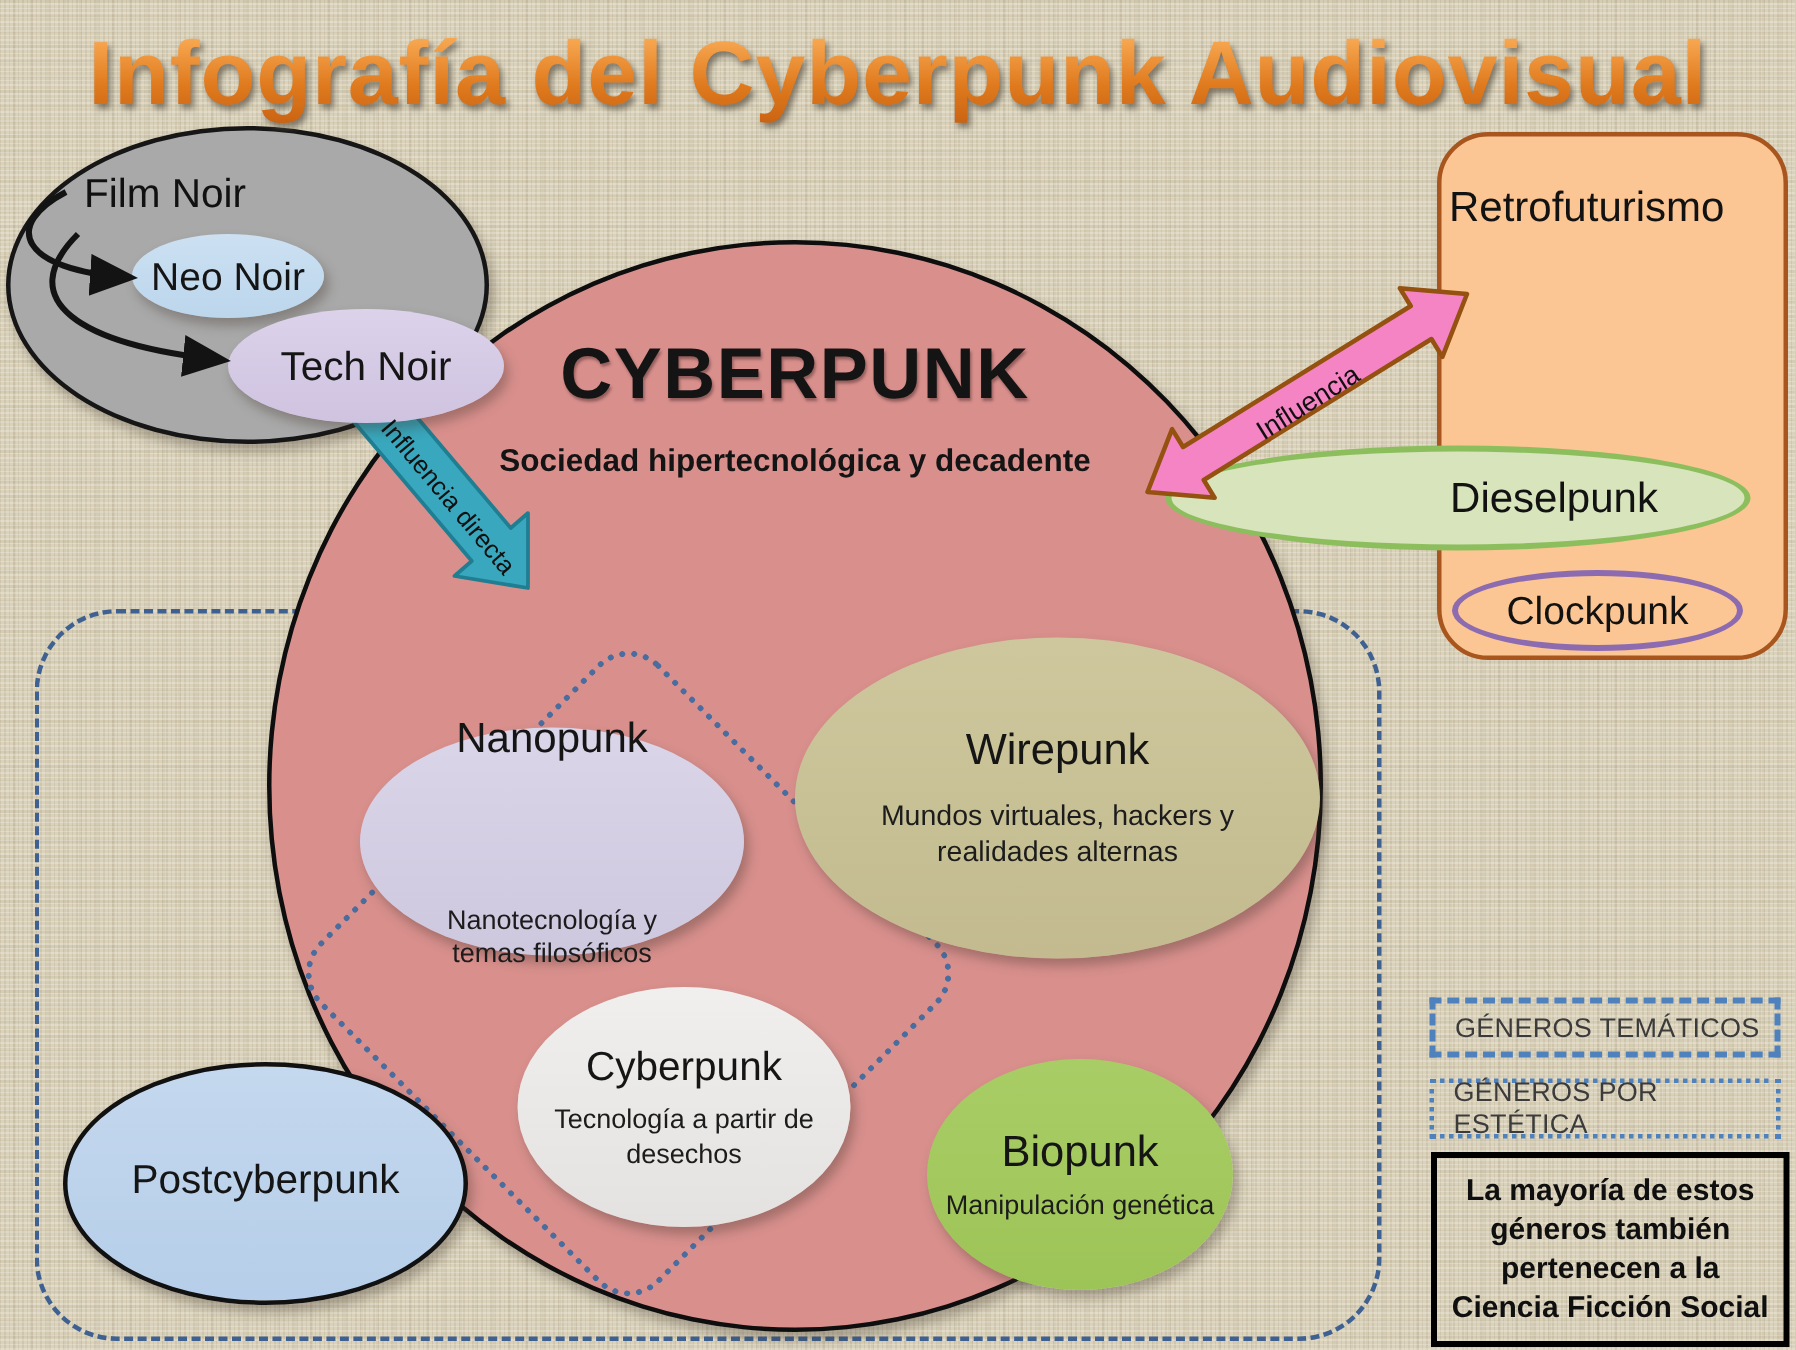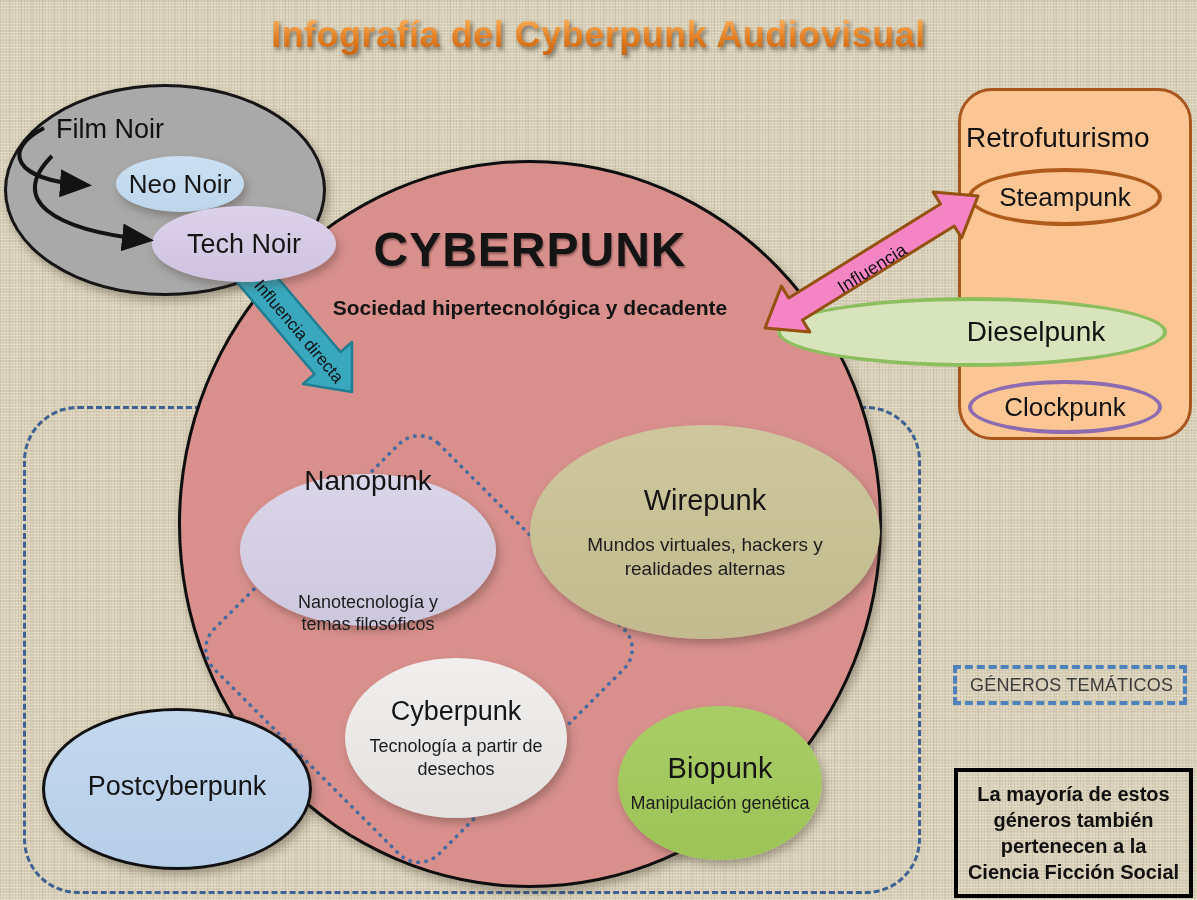--- a/index.html
+++ b/index.html
@@ -14,38 +14,38 @@
     content:"";position:absolute;inset:0;z-index:0;pointer-events:none;
     background-image:
       repeating-linear-gradient(0deg, rgba(255,255,255,.22) 0 1px, transparent 1px 3px),
       repeating-linear-gradient(90deg, rgba(135,122,92,.14) 0 1px, transparent 1px 3px),
       repeating-linear-gradient(90deg, transparent 0 9px, rgba(120,108,82,.07) 9px 11px),
       repeating-linear-gradient(0deg, transparent 0 8px, rgba(120,108,82,.06) 8px 10px);
   }
   .abs{position:absolute;}
   .title{
     position:absolute;left:0;top:14px;width:100%;margin:0;text-align:center;z-index:10;
-    font-size:36px;font-weight:bold;letter-spacing:.5px;
+    font-size:60px;font-weight:bold;letter-spacing:.5px;
     background:linear-gradient(180deg,#F7A750 18%,#E07A1E 62%,#C96312 100%);
     -webkit-background-clip:text;background-clip:text;color:transparent;
     filter:drop-shadow(2px 3px 2px rgba(105,98,85,.85));
   }
   .ellipse{
     position:absolute;border-radius:50%;
     display:flex;flex-direction:column;align-items:center;justify-content:center;
     text-align:center;box-sizing:border-box;
   }
   .soft{box-shadow:3px 5px 8px rgba(60,50,40,.35);}
   .name{color:#151515;}
   .desc{color:#1c1c1c;}
 
   .gray-ellipse{left:4px;top:84px;width:322px;height:212px;z-index:2;
     background:var(--noir_gray,#A9A9A9);border:3px solid #161616;}
   .film-noir-label{left:56px;top:114px;z-index:7;font-size:27px;color:#111;}
-  .neo-noir{left:116px;top:156px;width:128px;height:56px;z-index:5;
+  .neo-noir{left:88px;top:156px;width:128px;height:56px;z-index:5;
     background:linear-gradient(180deg,#CCE0F2,var(--neo_noir_blue,#BCD6EC));font-size:26px;}
   .tech-noir{left:152px;top:206px;width:184px;height:76px;z-index:5;
     background:linear-gradient(180deg,#DCD2EA,var(--tech_noir_lavender,#CFC3E0));font-size:27px;}
 
   .pink-ellipse{left:178px;top:160px;width:704px;height:728px;z-index:3;
     background:var(--cyberpunk_pink,#D9908D);border:3px solid #0e0e0e;}
   .cyberpunk-name{left:290px;top:222px;width:480px;z-index:5;text-align:center;
     font-size:48px;font-weight:600;letter-spacing:1px;color:#141414;
     text-shadow:1px 2px 2px rgba(60,30,30,.45);}
   .cyberpunk-subtitle{left:280px;top:296px;width:500px;z-index:5;text-align:center;
@@ -53,21 +53,21 @@
 
   .diamond{left:258px;top:488px;width:314px;height:314px;z-index:4;
     transform:rotate(45deg);border:4px dotted var(--dotted_blue,#4A6D9F);border-radius:30px;}
   .dashed-rect{left:23px;top:406px;width:892px;height:482px;z-index:1;
     border:3px dashed var(--dashed_blue,#3E6191);border-radius:55px;}
 
   .wirepunk{left:530px;top:425px;width:350px;height:214px;z-index:5;
     background:linear-gradient(180deg,#CEC79D,var(--wirepunk_olive,#C3BB8F));font-size:19px;}
   .wirepunk .name{font-size:29px;margin-bottom:16px;}
   .wirepunk .desc{width:255px;line-height:1.25;}
-  .nanopunk{left:240px;top:474px;width:256px;height:152px;z-index:5;
+  .nanopunk{left:240px;top:485px;width:256px;height:152px;z-index:5;
     background:linear-gradient(180deg,#DAD5E8,var(--nanopunk_lavender,#CEC8DF));font-size:18px;gap:40px;}
   .nanopunk .name{font-size:28px;margin-bottom:10px;}
   .nanopunk .desc{width:175px;line-height:1.25;margin-top:44px;}
   .scrappunk{left:345px;top:658px;width:222px;height:160px;z-index:5;
     background:linear-gradient(180deg,#F0EFED,var(--scrappunk_gray,#E3E2E0));font-size:18px;}
   .scrappunk .name{font-size:27px;margin-bottom:8px;}
   .scrappunk .desc{width:175px;line-height:1.25;}
   .biopunk{left:618px;top:706px;width:204px;height:154px;z-index:5;
     background:linear-gradient(180deg,#A9CD66,var(--biopunk_green,#9DC457));font-size:18px;}
   .biopunk .name{font-size:29px;margin-bottom:8px;text-align:center;}
@@ -154,23 +154,20 @@
   <div class="ellipse biopunk soft">
     <span class="name">Biopunk</span>
     <span class="desc">Manipulación genética</span>
   </div>
   <div class="ellipse postcyberpunk soft">
     <span class="name">Postcyberpunk</span>
   </div>
 
   <div class="abs retro-box"></div>
   <div class="abs retro-title">Retrofuturismo</div>
-  <div class="ellipse retro-item steampunk">
-    <span>Steampunk</span>
-  </div>
   <div class="ellipse dieselpunk">
     <span>Dieselpunk</span>
   </div>
   <div class="ellipse retro-item clockpunk">
     <span>Clockpunk</span>
   </div>
 
   <svg class="overlay z6" width="1197" height="900" viewBox="0 0 1197 900">
     <defs>
       <marker id="ah" markerWidth="9" markerHeight="8" refX="6.5" refY="3.5" orient="auto">
@@ -179,17 +176,20 @@
     </defs>
     <path d="M 44 128 C 2 150, 12 180, 86 185" fill="none" stroke="#131313" stroke-width="4" marker-end="url(#ah)"></path>
     <path d="M 52 156 C 8 200, 52 230, 148 240" fill="none" stroke="#131313" stroke-width="4" marker-end="url(#ah)"></path>
     <polygon points="765,328 809.8,331.9 802.5,320 954.3,226 961.6,237.9 978,196 933.2,192.1 940.5,204 788.7,298 781.4,286.1" style="fill:var(--pink_arrow,#F584C5);stroke:var(--pink_arrow_border,#94510F);stroke-width:3;stroke-linejoin:round"></polygon>
   </svg>
   <div class="arrow-label lbl-influence">Influencia</div>
 
   <div class="legend-box legend-dashed">
     <span>GÉNEROS TEMÁTICOS</span>
   </div>
+  <div class="legend-box legend-dotted">
+    <span>GÉNEROS POR ESTÉTICA</span>
+  </div>
   <div class="note-box">
     <span>La mayoría de estos géneros también pertenecen a la Ciencia Ficción Social</span>
   </div>
 
 </div>
 
 </body></html>

